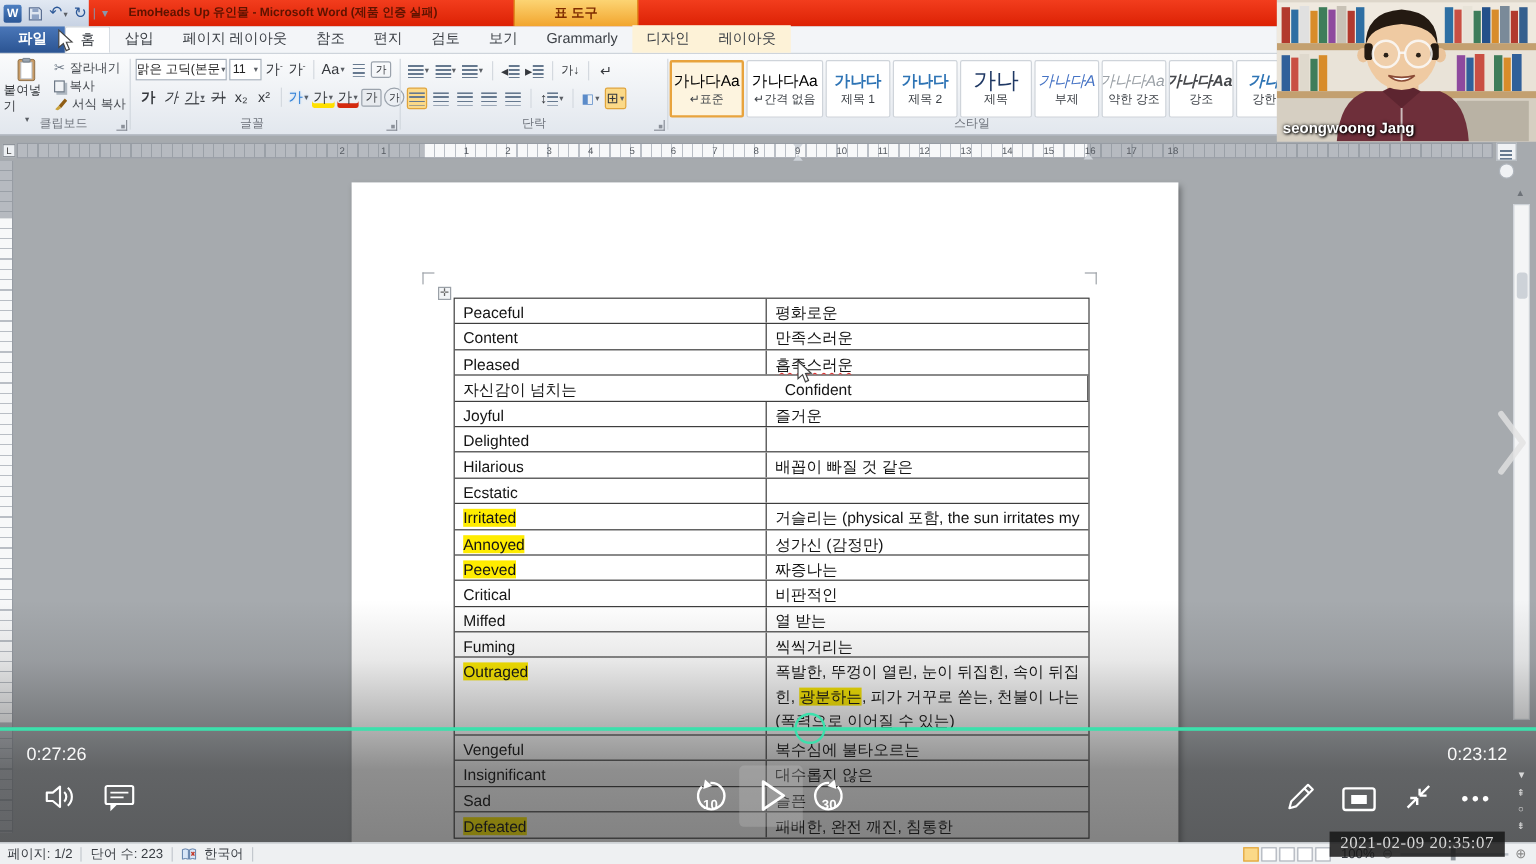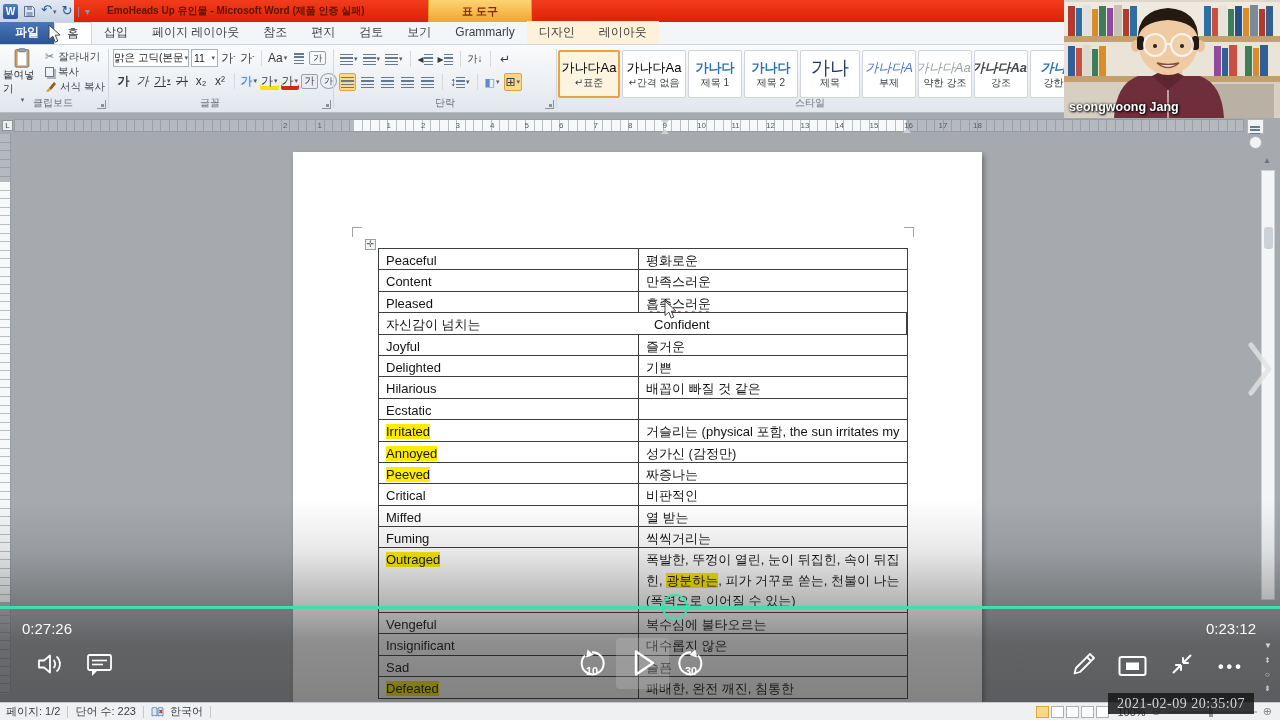--- a/index.html
+++ b/index.html
@@ -385,21 +385,20 @@
           <div class="trow">
             <div class="tcell ko"><span>자신감이 넘치는</span></div>
             <div class="tcell en"><span>Confident</span></div>
           </div>
           <div class="trow">
             <div class="tcell en"><span>Joyful</span></div>
             <div class="tcell ko"><span>즐거운</span></div>
           </div>
           <div class="trow">
             <div class="tcell en"><span>Delighted</span></div>
-            <div class="tcell ko"><span>기쁜</span></div>
           </div>
           <div class="trow">
             <div class="tcell en"><span>Hilarious</span></div>
             <div class="tcell ko"><span>배꼽이 빠질 것 같은</span></div>
           </div>
           <div class="trow">
             <div class="tcell en"><span>Ecstatic</span></div>
           </div>
           <div class="trow">
             <div class="tcell en"><span class="hl">Irritated</span></div>

